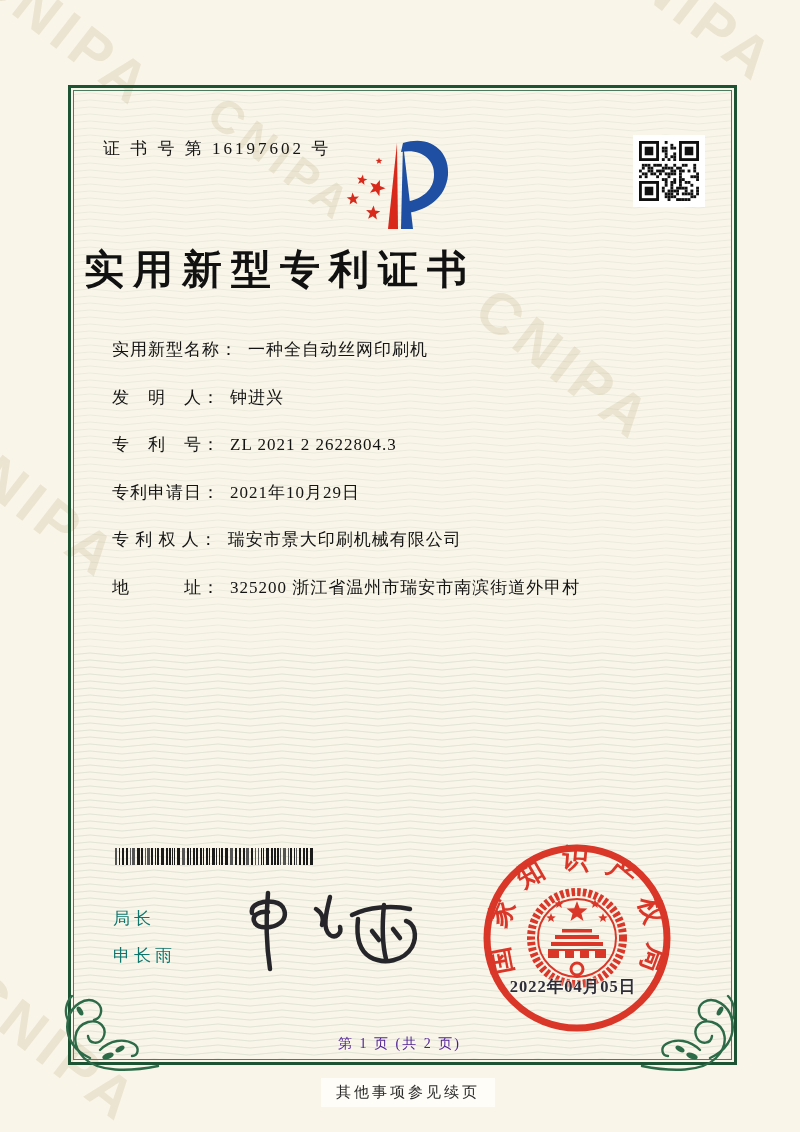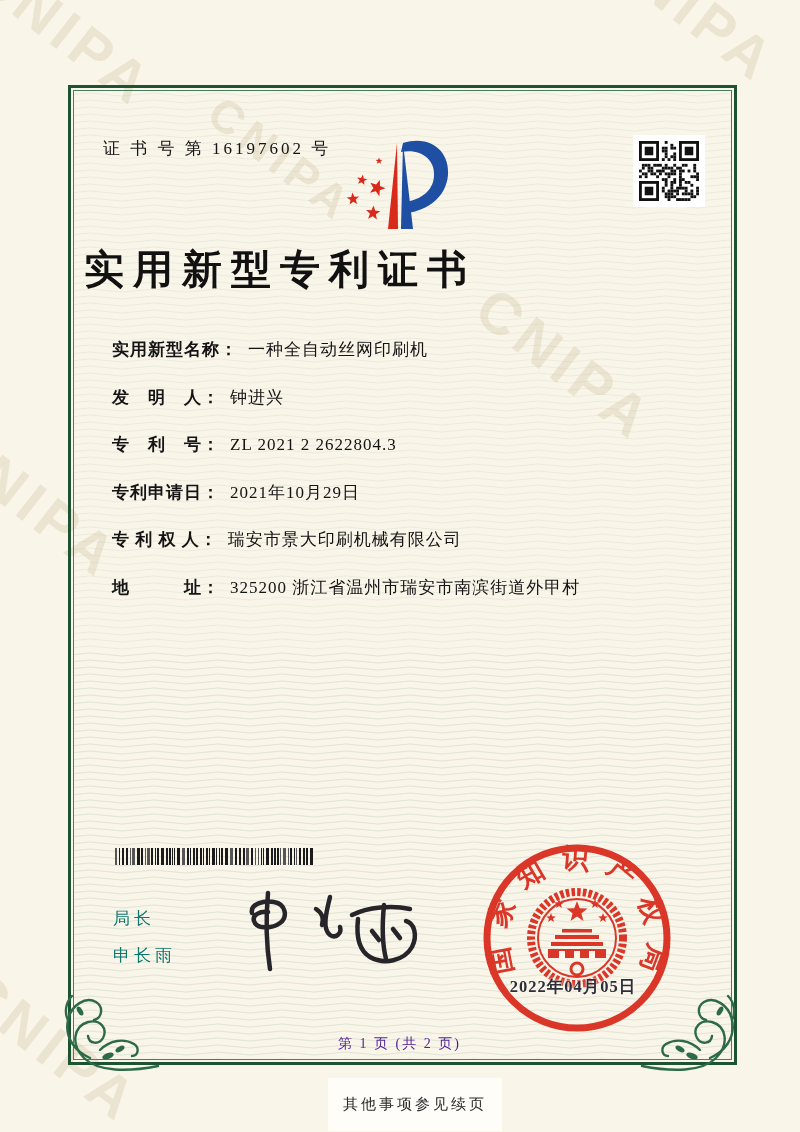--- a/index.html
+++ b/index.html
@@ -18,39 +18,39 @@
   .corner-orn{position:absolute;z-index:4;}
   
   .content{position:absolute;left:0;top:0;width:716px;height:1132px;z-index:5;}
   .certno{position:absolute;left:103px;top:137px;font-size:17px;letter-spacing:3px;}
   .qrbox{position:absolute;left:633px;top:135px;width:72px;height:72px;background:#fff;
          display:flex;align-items:center;justify-content:center;}
   .logo{position:absolute;left:330px;top:130px;}
   .title{position:absolute;left:84px;top:242px;width:663px;text-align:left;
          font-size:40px;font-weight:bold;letter-spacing:9px;color:#111;}
   .row{position:absolute;left:112px;font-size:17px;white-space:nowrap;}
-  .row .lbl{letter-spacing:1px;font-weight:bold;}
+  .row .lbl{letter-spacing:1px;}
   .row .val{margin-left:10px;letter-spacing:1px;}
   .grant2{position:absolute;left:430px;top:0;}
   .paras{position:absolute;left:104px;top:655px;width:614px;font-size:17.5px;
          line-height:31px;text-align:justify;color:#1a1a1a;}
   .paras p{margin:0;text-indent:2em;}
   .barcode{position:absolute;left:115px;top:848px;}
   .signer{position:absolute;left:113px;top:907px;font-family:"Liberation Sans","DejaVu Sans",sans-serif;
           font-size:17px;letter-spacing:4px;color:#0f766e;}
   .signer div{margin-bottom:14px;}
   .sig{position:absolute;left:228px;top:885px;}
   .sealwrap{position:absolute;left:477px;top:838px;width:200px;height:200px;z-index:5;}
   .sealdate{position:absolute;left:488px;top:976px;width:170px;text-align:center;
             font-size:16.5px;font-weight:bold;letter-spacing:1px;color:#2e2e3a;
             z-index:6;text-shadow:0 0 3px #fcf9f0,0 0 2px #fcf9f0;}
   .pageno{position:absolute;left:68px;top:1035px;width:663px;text-align:center;
           font-size:14px;letter-spacing:2px;color:#4c1d95;z-index:6;}
   .footnote{position:absolute;left:321px;top:1078px;background:#fffdf7;
-            padding:17px 15px;font-size:15px;letter-spacing:3px;color:#2a2a2a;z-index:6;margin-left:7px;}
+            padding:5px 15px;font-size:15px;letter-spacing:3px;color:#2a2a2a;z-index:6;}
 </style>
 </head>
 <body>
 
 <div class="page">
 
   <svg class="guilloche" width="657" height="968">
     <defs>
       <pattern id="wv" width="64" height="7" patternUnits="userSpaceOnUse">
         <path d="M0,3.5 Q16,0.5 32,3.5 T64,3.5" fill="none" stroke="#d9e0cf" stroke-width="1"></path>

